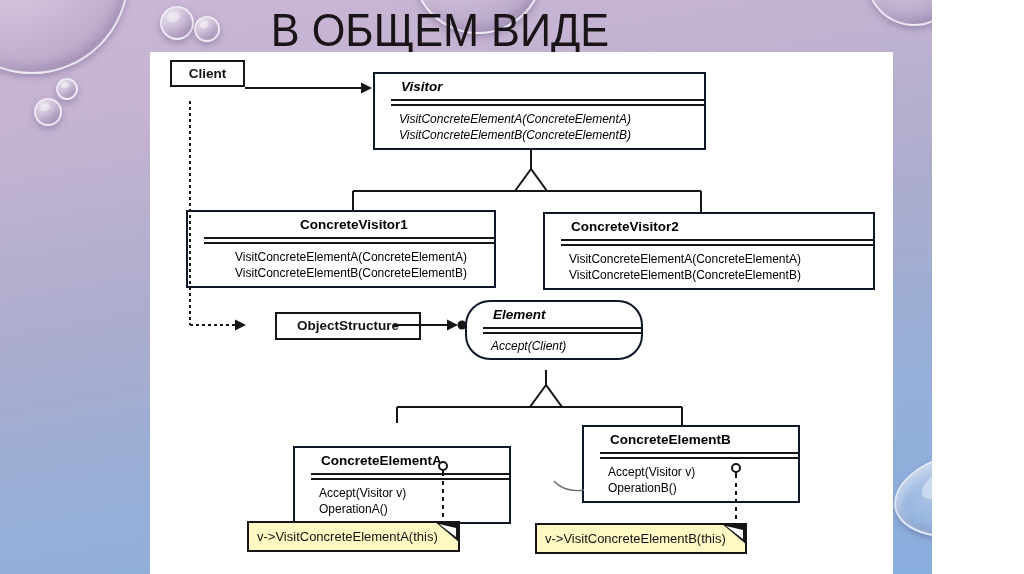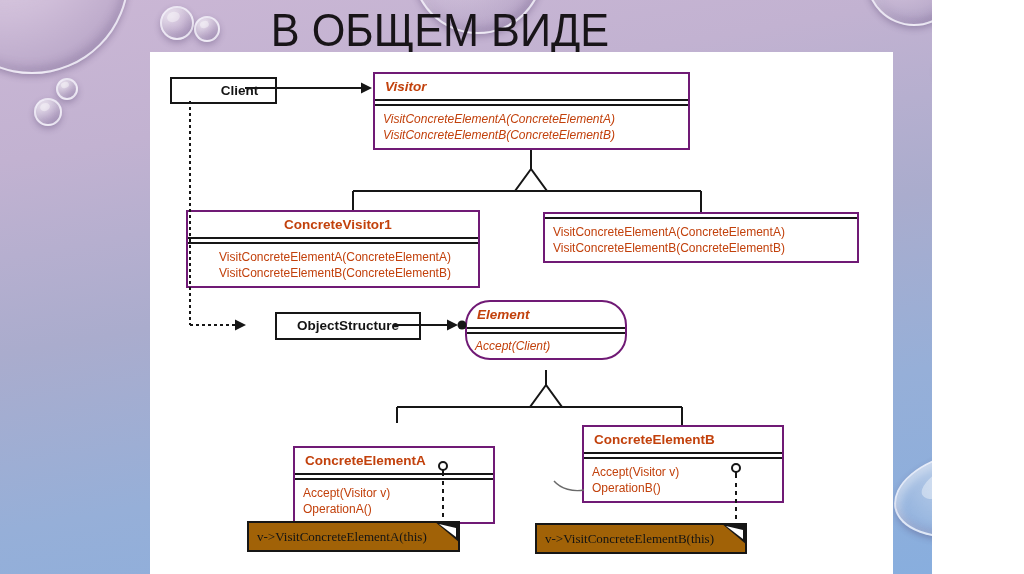--- a/index.html
+++ b/index.html
@@ -23,29 +23,29 @@
 
   .slide-title{
     position:absolute; left:-26px; top:2px; width:100%; text-align:center;
     font-size:47px; font-weight:500; color:#181418; letter-spacing:0px;
     transform:scaleX(0.92); transform-origin:50% 50%; white-space:nowrap;
   }
 
   .panel{ position:absolute; left:150px; top:52px; width:743px; height:522px; background:#ffffff; }
 
   
-  .cls{ position:absolute; background:#fff; border:2px solid #701a75; color:#c2410c; }
+  .cls{ position:absolute; background:#fff; border:2px solid #0f172a; color:#000000;padding-left:16px; }
   .cls-title{ height:25px; line-height:26px; padding-left:10px; font-size:13.5px; font-weight:bold;
               border-bottom:2px solid #161616; white-space:nowrap; }
   .cls-body{ margin-top:3px; border-top:2px solid #161616; padding:5px 4px 5px 8px; font-size:12px; line-height:16px; white-space:nowrap; }
   .cls.abstract .cls-title, .cls.abstract .cls-body{ font-style:italic; }
   .simplebox{ position:absolute; background:#fff; border:2px solid #161616; color:#141414;
               font-size:13.5px; font-weight:bold; text-align:center; white-space:nowrap; }
-  .note{ position:absolute; background:#a16207; border:2px solid #161616; color:#141414;
-         font-size:13px; white-space:nowrap;font-family:Liberation Serif, serif; }
+  .note{ position:absolute; background:#fef9c3; border:2px solid #161616; color:#141414;
+         font-size:13px; white-space:nowrap; }
   .note-text{ line-height:27px; padding-left:8px; }
   .dogear{ position:absolute; top:-2px; right:-2px; }
   .connectors{ position:absolute; left:0; top:0; pointer-events:none; }
 </style>
 </head>
 <body>
 
 <div class="stage">
 
   <div class="bubble" style="left:-65px;top:-120px;width:190px;height:190px;"></div>
@@ -57,41 +57,42 @@
   <div class="bubble" style="left:866px;top:-70px;width:92px;height:92px;"></div>
   <div class="bubble" style="left:936px;top:44px;width:46px;height:46px;"></div>
   <div class="bubble" style="left:950px;top:390px;width:20px;height:20px;"></div>
   <div class="bubble" style="left:975px;top:412px;width:44px;height:44px;"></div>
   <div class="bubble blob" style="left:893px;top:450px;width:160px;height:80px;"></div>
 
   <div class="slide-title">В ОБЩЕМ ВИДЕ</div>
 
   <div class="panel">
 
-    <div class="simplebox" style="left:20px;top:25px;width:71px;height:23px;line-height:23px;padding-left:32px;">
+    <div class="simplebox" style="left:20px;top:8px;width:71px;height:23px;line-height:23px;">
       <span>Client</span>
     </div>
 
     <div class="cls abstract" style="left:223px;top:20px;width:313px;">
       <div class="cls-title">Visitor</div>
       <div class="cls-body">
         <div>VisitConcreteElementA(ConcreteElementA)</div>
         <div>VisitConcreteElementB(ConcreteElementB)</div>
       </div>
     </div>
 
     <div class="cls" style="left:36px;top:158px;width:290px;text-align:center;">
       <div class="cls-title">ConcreteVisitor1</div>
       <div class="cls-body">
         <div>VisitConcreteElementA(ConcreteElementA)</div>
         <div>VisitConcreteElementB(ConcreteElementB)</div>
       </div>
     </div>
 
     <div class="cls" style="left:393px;top:160px;width:312px;">
+      <div class="cls-title">ConcreteVisitor2</div>
       <div class="cls-body">
         <div>VisitConcreteElementA(ConcreteElementA)</div>
         <div>VisitConcreteElementB(ConcreteElementB)</div>
       </div>
     </div>
 
     <div class="simplebox" style="left:97px;top:260px;width:142px;height:24px;line-height:24px;margin-left:28px;">
       <span>ObjectStructure</span>
     </div>
 

